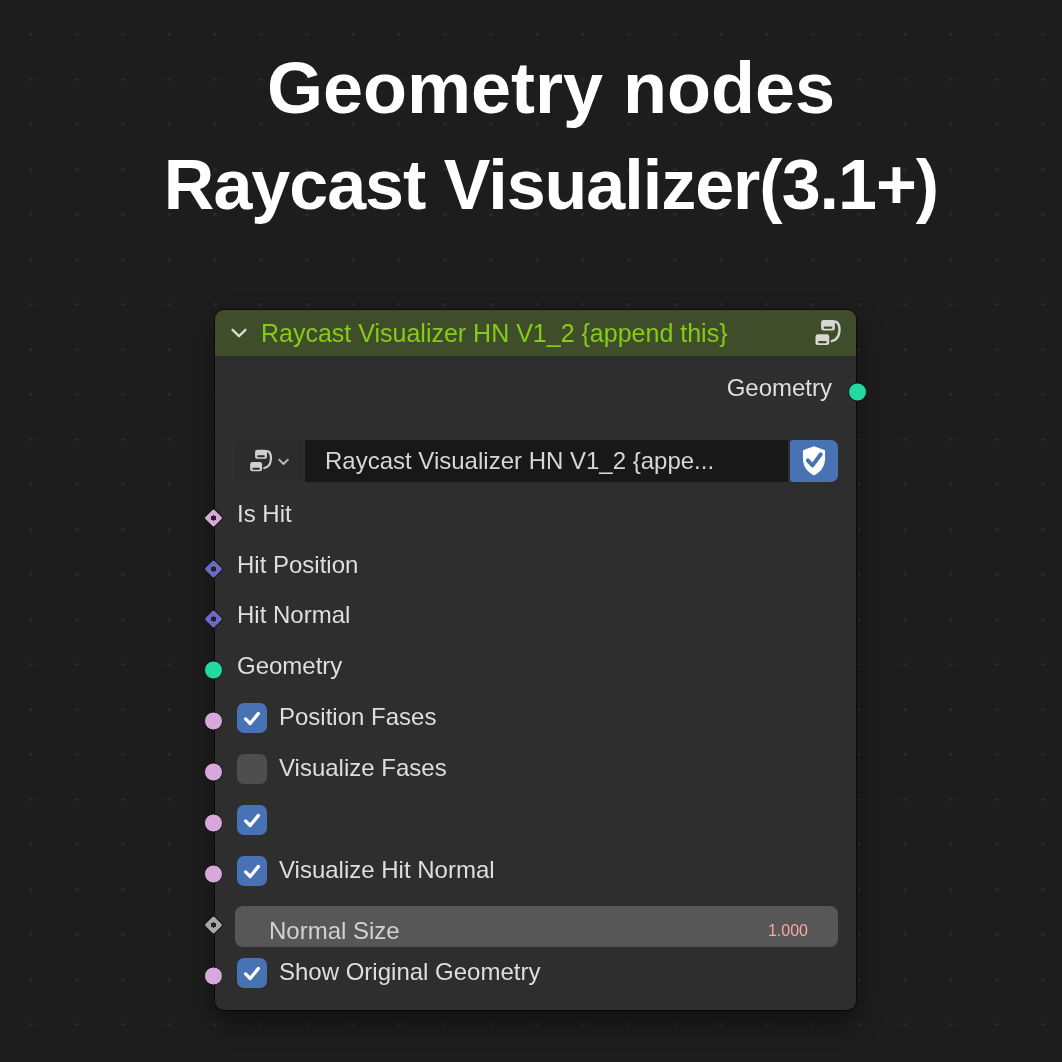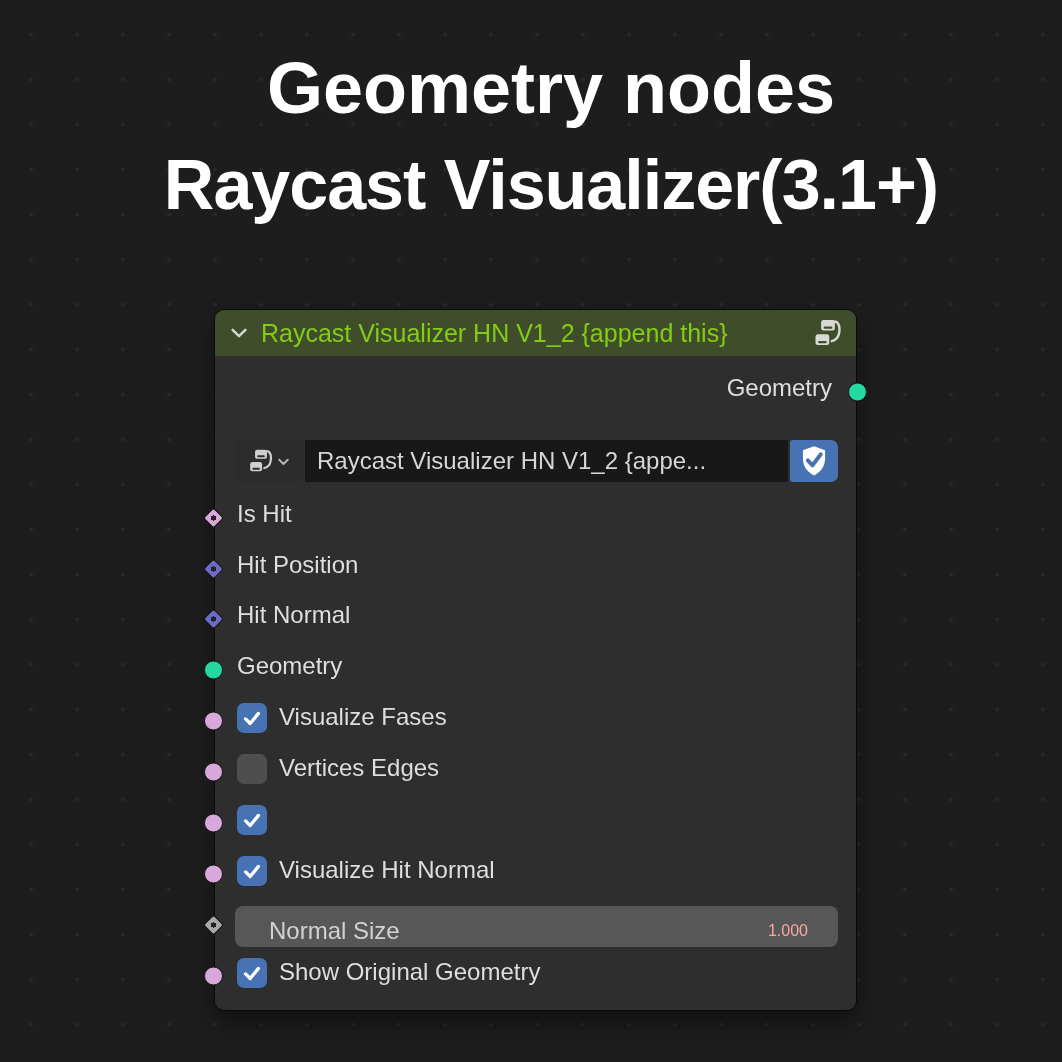--- a/index.html
+++ b/index.html
@@ -36,21 +36,21 @@
   .out-row .label{margin:0 24px 0 0;}
   
   .socket{position:absolute;top:50%;}
   .socket.circle{width:19px;height:19px;border-radius:50%;background:var(--c);border:1.5px solid #191919;left:-11px;transform:translateY(-50%);box-sizing:border-box;}
   .socket.circle.right{left:auto;right:-11px;}
   .socket.diamond{width:15px;height:15px;border-radius:3px;border:1.5px solid #191919;left:-9px;transform:translateY(-50%) rotate(45deg);box-sizing:border-box;
     background:radial-gradient(circle at 50% 50%, #232323 0 2.6px, var(--c) 2.7px);}
   
   .selector{position:absolute;left:20px;right:18px;top:84px;height:42px;display:flex;align-items:stretch;}
   .sel-left{width:68px;background:#2c2c2c;border-radius:7px 0 0 7px;display:flex;align-items:center;justify-content:center;gap:2px;}
-  .sel-mid{flex:1;background:#181818;margin:0 2px;display:flex;align-items:center;padding:0 12px;color:#d6d6d6;font-size:24px;white-space:nowrap;overflow:hidden;}
+  .sel-mid{flex:1;background:#181818;margin:0 2px;display:flex;align-items:center;padding:0 20px;color:#d6d6d6;font-size:24px;white-space:nowrap;overflow:hidden;}
   .sel-shield{width:48px;background:#4772b3;border-radius:3px 7px 7px 3px;display:flex;align-items:center;justify-content:center;}
   
   .checkbox{width:30px;height:30px;border-radius:7px;margin-left:22px;flex:0 0 auto;display:flex;align-items:center;justify-content:center;background:#4e4e4e;}
   .checkbox.checked{background:#4772b3;}
   .checkbox:not(.checked) svg{display:none;}
   .checkbox + .label{margin-left:12px;}
   
   .slider{position:absolute;left:20px;right:18px;top:2px;height:41px;background:#575757;border-radius:8px;
     display:flex;align-items:center;justify-content:space-between;padding:8px 30px 0 34px;box-sizing:border-box;}
   .slider .s-label{color:#d2d2d2;font-size:24px;}
@@ -129,28 +129,28 @@
         <span class="label">Geometry</span>
       </div>
 
       <div class="row" style="top:347px">
         <span class="socket circle" style="--c: #d8a8dd;"></span>
         <span class="checkbox checked">
           <svg width="22" height="22" viewBox="0 0 24 24" fill="none" stroke="#ffffff" stroke-width="3.6" stroke-linecap="round" stroke-linejoin="round">
               <polyline points="5,13 10,18 19,7"></polyline>
             </svg>
         </span>
-        <span class="label">Visualize Fases</span>
+        <span class="label">Position Fases</span>
       </div>
       <div class="row" style="top:398px">
         <span class="socket circle" style="--c: #d8a8dd;"></span>
         <span class="checkbox">
           
         </span>
-        <span class="label">Vertices Edges</span>
+        <span class="label">Visualize Fases</span>
       </div>
       <div class="row" style="top:449px">
         <span class="socket circle" style="--c: #d8a8dd;"></span>
         <span class="checkbox checked">
           <svg width="22" height="22" viewBox="0 0 24 24" fill="none" stroke="#ffffff" stroke-width="3.6" stroke-linecap="round" stroke-linejoin="round">
               <polyline points="5,13 10,18 19,7"></polyline>
             </svg>
         </span>
       </div>
       <div class="row" style="top:499.5px">

